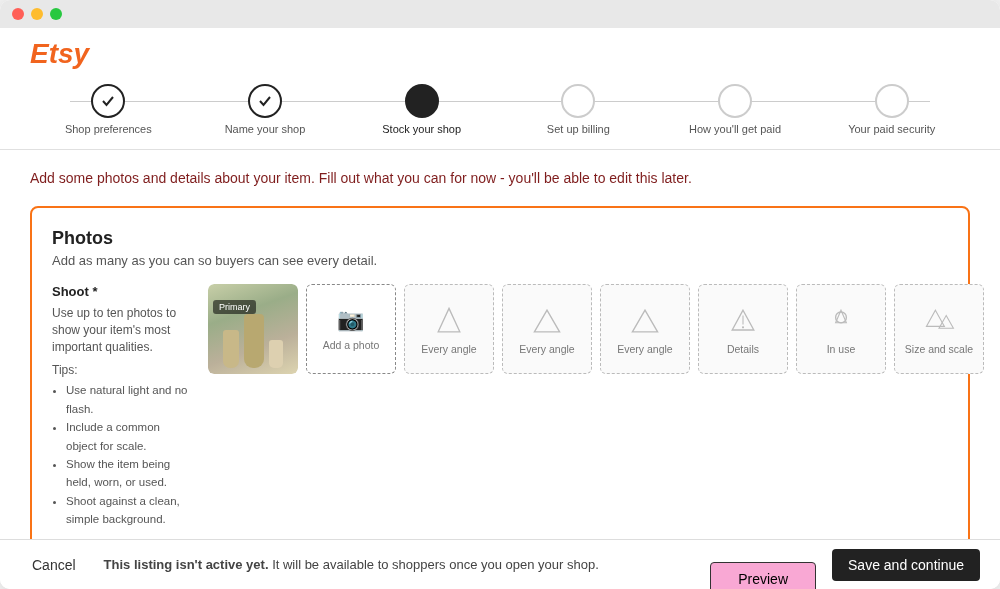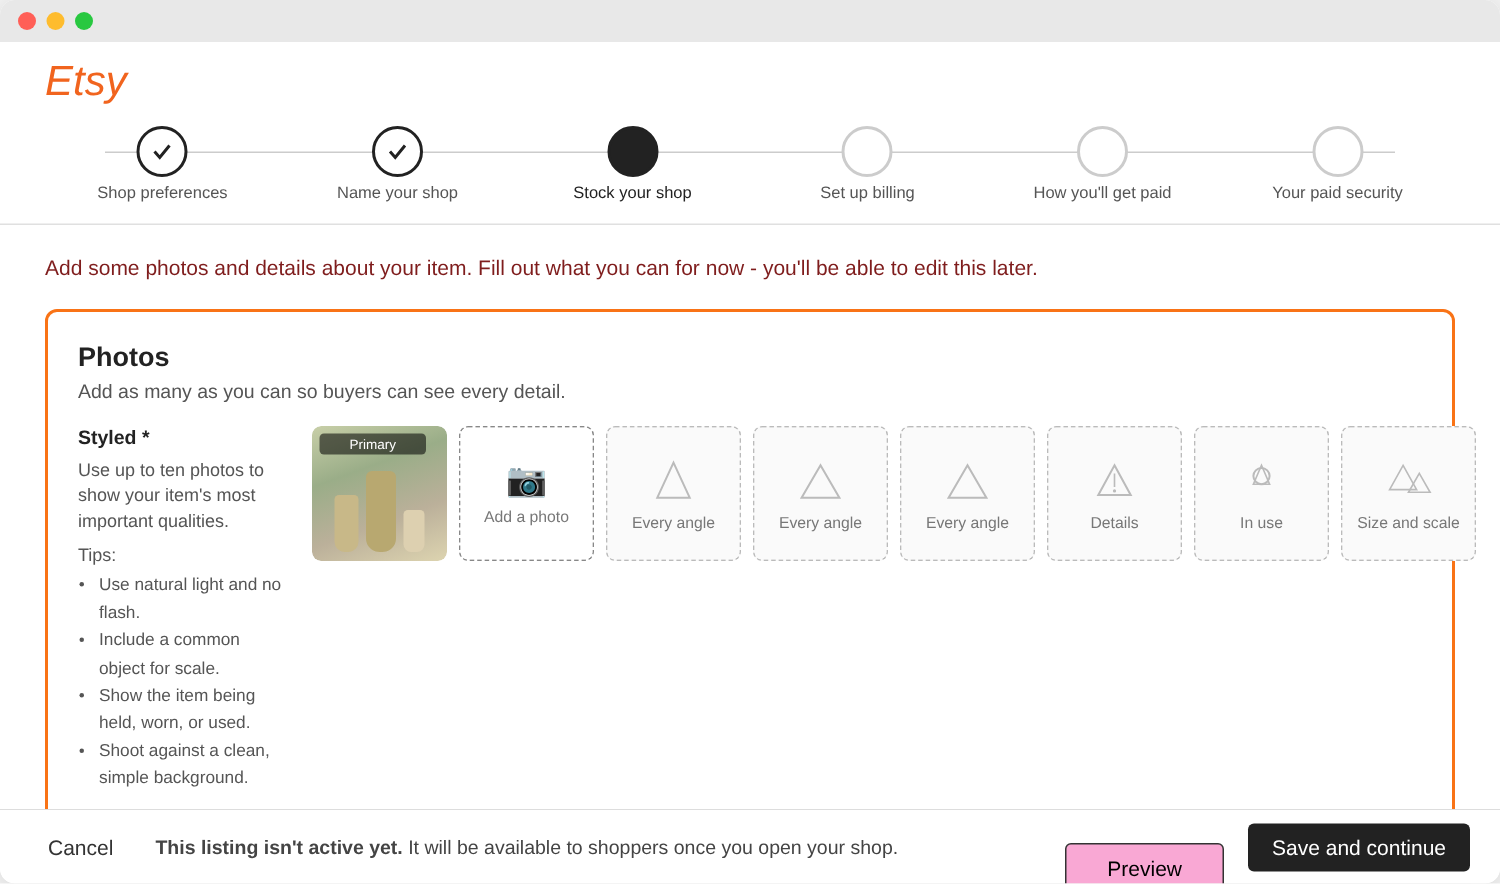--- a/index.html
+++ b/index.html
@@ -10,21 +10,21 @@
     .titlebar { height: 28px; background: #e8e8e8; display: flex; align-items: center; padding: 0 12px; gap: 7px; flex-shrink: 0; }
     .dot { width: 12px; height: 12px; border-radius: 50%; }
     .dot-red { background: #ff5f57; }
     .dot-yellow { background: #febc2e; }
     .dot-green { background: #28c840; }
 
     .main-content { flex: 1; overflow-y: auto; background: #fff; }
 
     
     .header { padding: 10px 30px 0; border-bottom: 1px solid #e0e0e0; }
-    .etsy-logo { color: #f1641e; font-size: 28px; font-weight: normal; font-style: italic; margin-bottom: 14px; display: block; }
+    .etsy-logo { color: #f1641e; font-size: 28px; font-weight: bold; font-style: italic; margin-bottom: 14px; display: block; }
 
     
     .steps { display: flex; align-items: flex-start; justify-content: space-between; padding-bottom: 14px; position: relative; }
     .steps-line { position: absolute; top: 17px; left: 40px; right: 40px; height: 1px; background: #ccc; z-index: 0; }
     .step { display: flex; flex-direction: column; align-items: center; z-index: 2; flex: 1; }
     .step-circle { width: 34px; height: 34px; border-radius: 50%; border: 2px solid #ccc; display: flex; align-items: center; justify-content: center; background: #fff; font-size: 13px; color: #666; }
     .step-circle.done { border-color: #222; background: #fff; color: #222; }
     .step-circle.active { border-color: #222; background: #222; color: #fff; }
     .step-circle.inactive { border-color: #ccc; background: #fff; color: #ccc; }
     .step-label { font-size: 11px; color: #555; margin-top: 5px; text-align: center; white-space: nowrap; }
@@ -136,21 +136,21 @@
     <div class="page-body">
       <p class="page-subtitle">Add some photos and details about your item. Fill out what you can for now - you'll be able to edit this later.</p>
 
       <div class="card">
         <div class="card-title">Photos</div>
         <div class="card-subtitle">Add as many as you can so buyers can see every detail.</div>
 
         <div class="photos-layout">
 
           <div class="photos-sidebar">
-            <div class="photos-label">Styled *</div>
+            <div class="photos-label">Shoot *</div>
             <div class="photos-desc">Use up to ten photos to show your item's most important qualities.</div>
             <div class="tips-label">Tips:</div>
             <ul class="tips-list">
               <li>Use natural light and no flash.</li>
               <li>Include a common object for scale.</li>
               <li>Show the item being held, worn, or used.</li>
               <li>Shoot against a clean, simple background.</li>
 
             </ul>
           </div>
@@ -161,21 +161,21 @@
 
               <div class="photo-slot primary" style="position:relative;">
                 <div style="width:90px;height:90px;border-radius:6px;overflow:hidden;background:linear-gradient(160deg,#c8cfa8,#9aad88,#bbb09a,#ddd4b0);">
 
                   <div style="width:100%;height:100%;display:flex;align-items:flex-end;justify-content:center;gap:5px;padding-bottom:6px;padding-top:10px;">
                     <div style="width:16px;height:38px;background:#c8b888;border-radius:3px 3px 7px 7px;"></div>
                     <div style="width:20px;height:54px;background:#b8a870;border-radius:4px 4px 9px 9px;"></div>
                     <div style="width:14px;height:28px;background:#ddd0b0;border-radius:3px 3px 5px 5px;"></div>
                   </div>
                 </div>
-                <span style="position:absolute;top:5px;left:5px;background:rgba(0,0,0,0.55);color:#fff;font-size:9px;padding:2px 20px;border-radius:3px;">Primary</span>
+                <span style="position:absolute;top:16px;left:5px;background:rgba(0,0,0,0.55);color:#fff;font-size:9px;padding:2px 6px;border-radius:3px;">Primary</span>
               </div>
 
               <div class="photo-slot add-photo">
                 <span class="camera-icon">📷</span>
                 <span class="photo-slot-label">Add a photo</span>
               </div>
 
               <div class="photo-slot">
                 <svg class="slot-icon" viewBox="0 0 40 40" fill="none">
                   <polygon points="20,6 32,32 8,32" stroke="#bbb" stroke-width="1.5" fill="none"></polygon>

